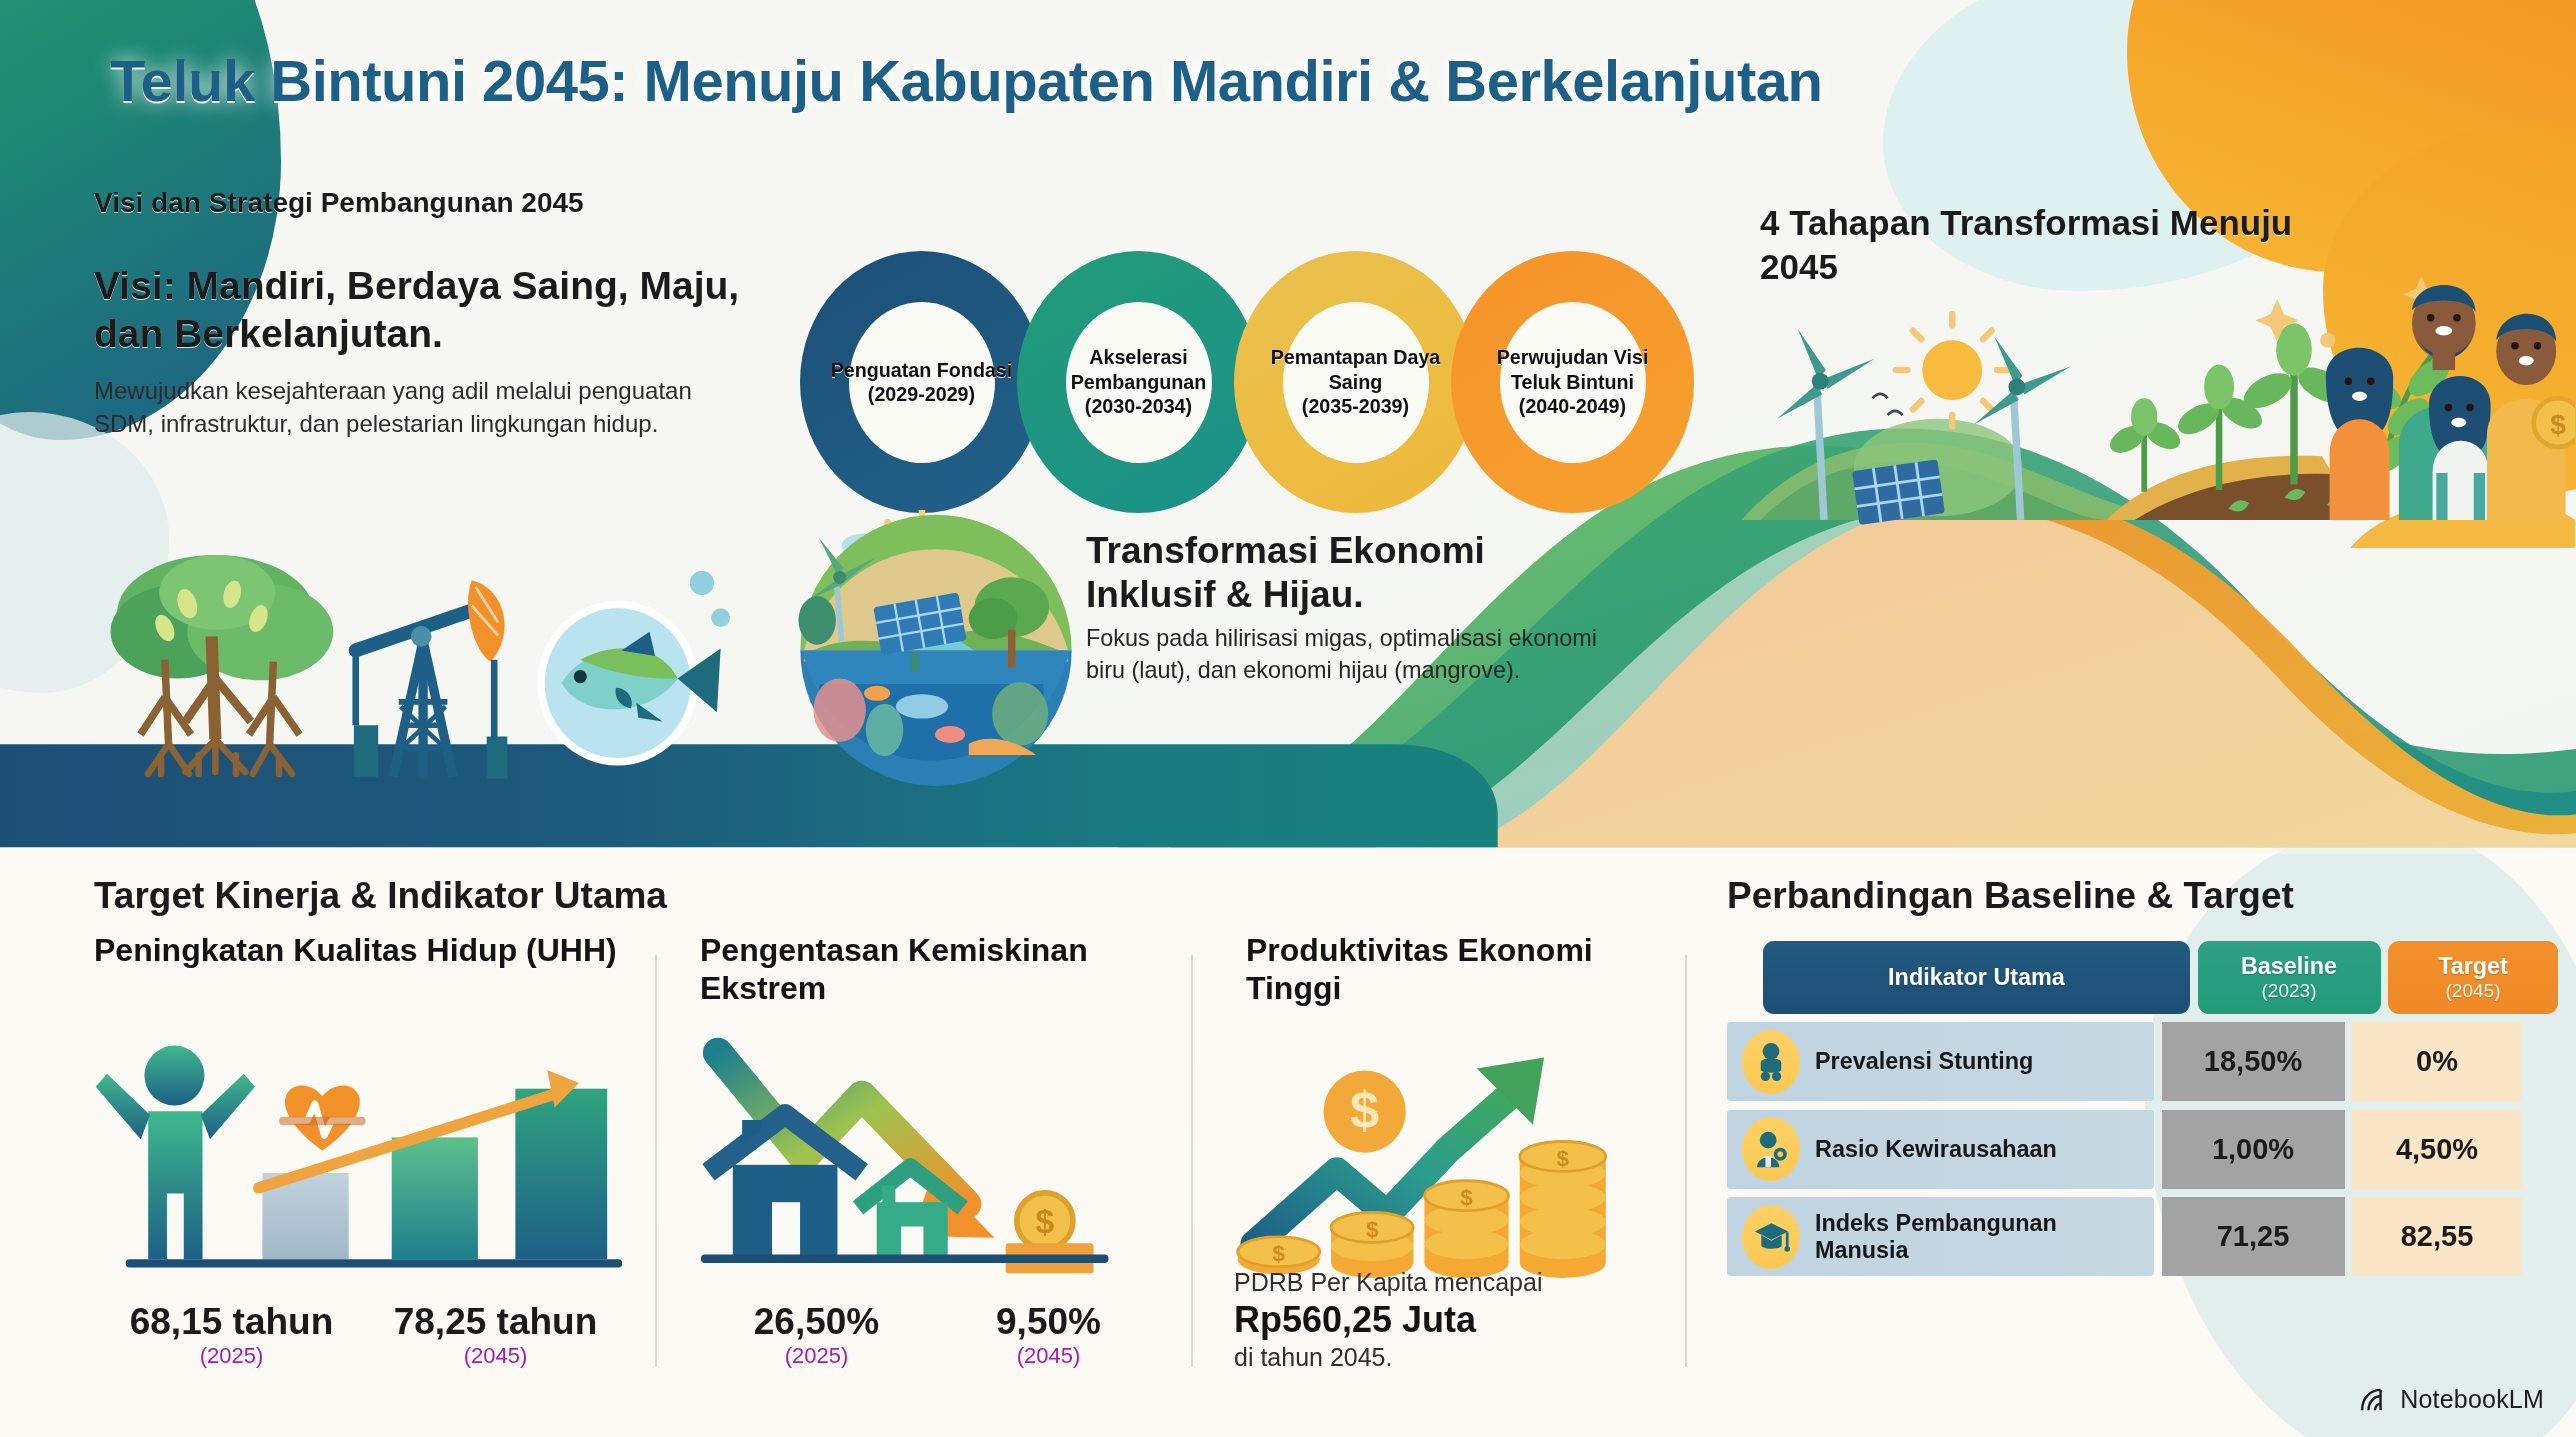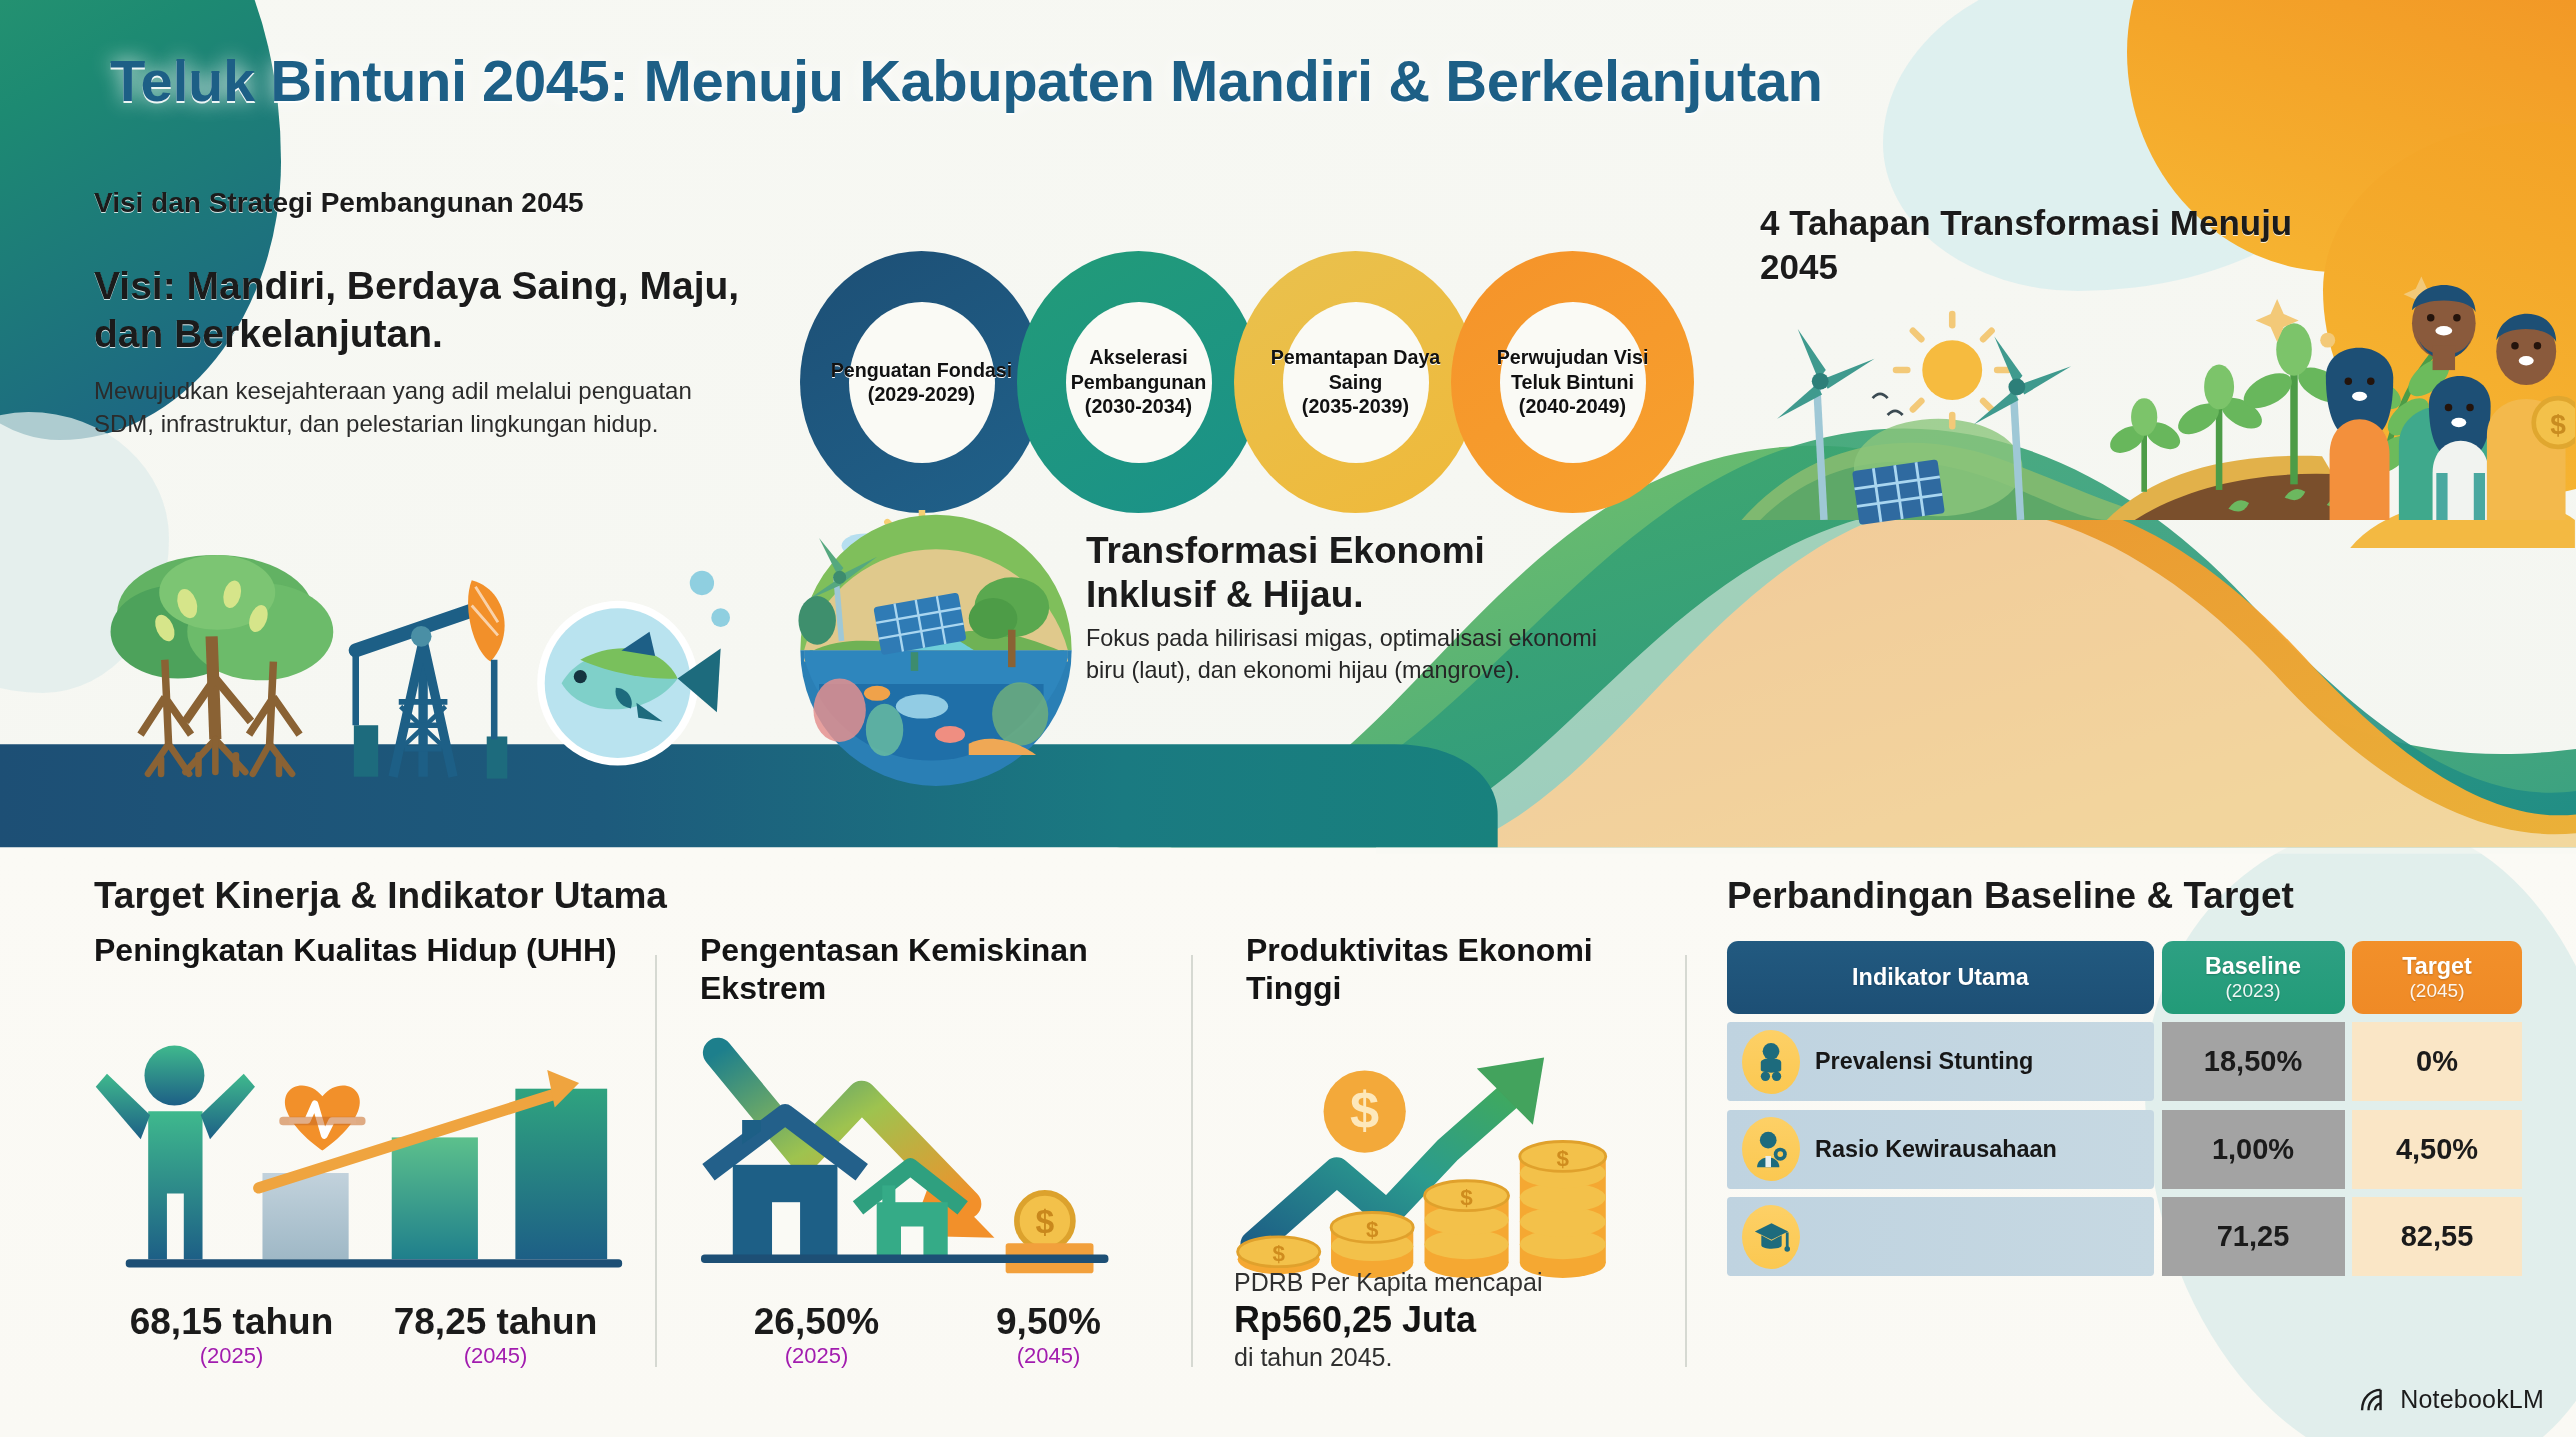--- a/index.html
+++ b/index.html
@@ -109,21 +109,21 @@
   .panel h3{
     font-size:32px; font-weight:bold; color:#141414; line-height:1.2;
     text-shadow:0 0.9px 0 rgba(255,255,255,.7);
   }
   .vdiv{ position:absolute; width:1.9px; background:#d6d9d2; }
   .metric-big{ font-size:37px; font-weight:bold; color:#1b1b1b; }
   .metric-sub{ font-size:22px; color:#a21caf; }
 
   
   .tbl{ position:absolute; left:1727px; top:941px; width:796px; }
-  .tbl-head{ display:flex; gap:7.5px; }
+  .tbl-head{ display:flex; gap:7.5px;margin-left:36px; }
   .th{
     color:#fff; font-weight:bold; border-radius:11.2px;
     display:flex; flex-direction:column; align-items:center; justify-content:center;
     height:73px; text-shadow:0 0.9px 1.9px rgba(0,0,0,.22);
   }
   .th .t1{ font-size:23.4px; }
   .th .t2{ font-size:19px; font-weight:normal; opacity:.92; }
   .th-ind{ flex:0 0 427px; background:linear-gradient(180deg,#225a80,#1d4f75); align-items:center; }
   .th-base{ flex:0 0 183px; background:linear-gradient(180deg,#2ea083,#229b78); }
   .th-targ{ flex:0 0 170px; background:linear-gradient(180deg,#f2902a,#ef8a26); }
@@ -707,20 +707,21 @@
     <div class="trow">
       <div class="td-ind">
         <span class="icon-circle">
           <svg width="37" height="36" viewBox="0 0 40 38">
             <path d="M20,4 L38,13 L20,22 L2,13 Z" fill="#1d6b7d"></path>
             <path d="M9,17 L9,28 C9,33 31,33 31,28 L31,17 L20,23 Z" fill="#1d6b7d"></path>
             <path d="M37,14 L37,30" stroke="#1d6b7d" stroke-width="3"></path>
             <circle cx="37" cy="32" r="3" fill="#1d6b7d"></circle>
           </svg>
         </span>
+        <span class="name">Indeks Pembangunan Manusia</span>
       </div>
       <div class="td-base">71,25</div>
       <div class="td-targ">82,55</div>
     </div>
   </div>
 
   <div class="wm">
     <svg width="30" height="24" viewBox="0 0 32 26">
       <path d="M2,24 C2,10 12,2 22,2" stroke="#1c1c1c" stroke-width="2.6" fill="none"></path>
       <path d="M9,24 C9,15 15,9 22,9" stroke="#1c1c1c" stroke-width="2.6" fill="none"></path>

